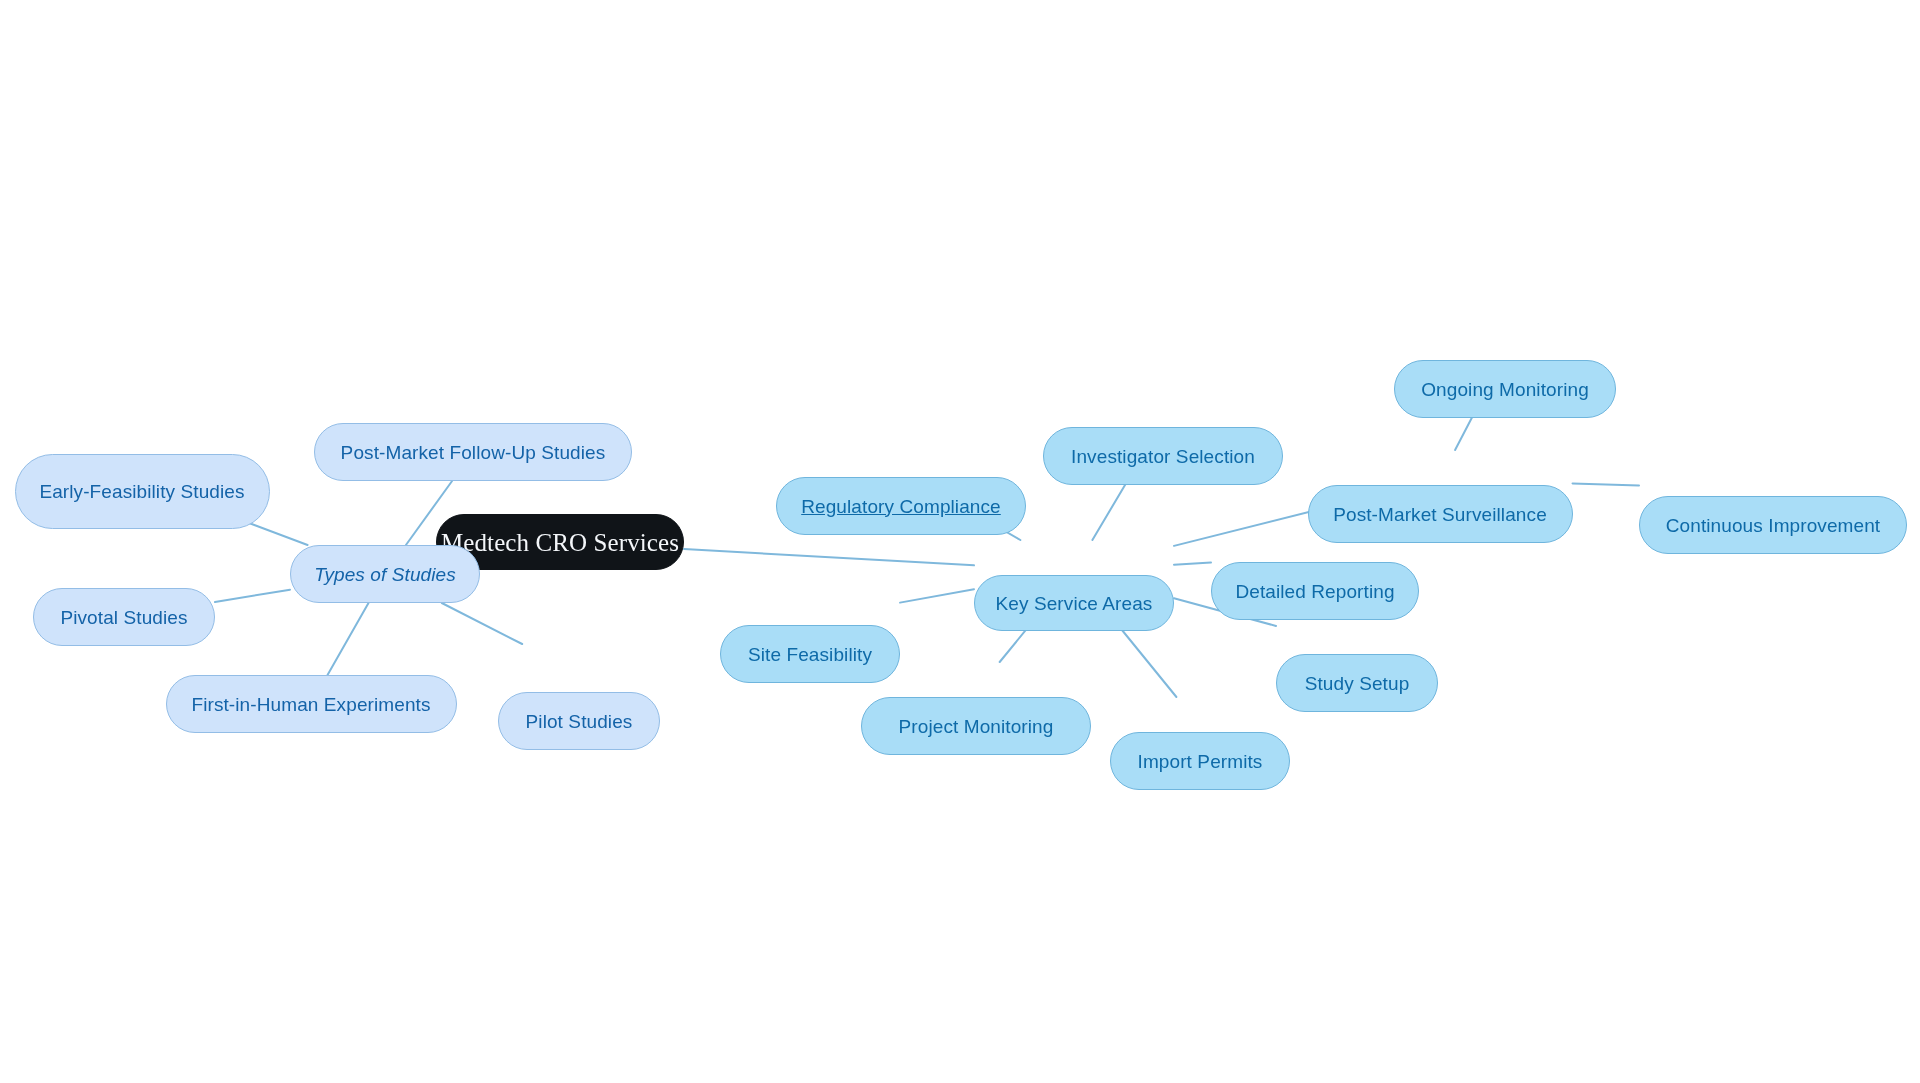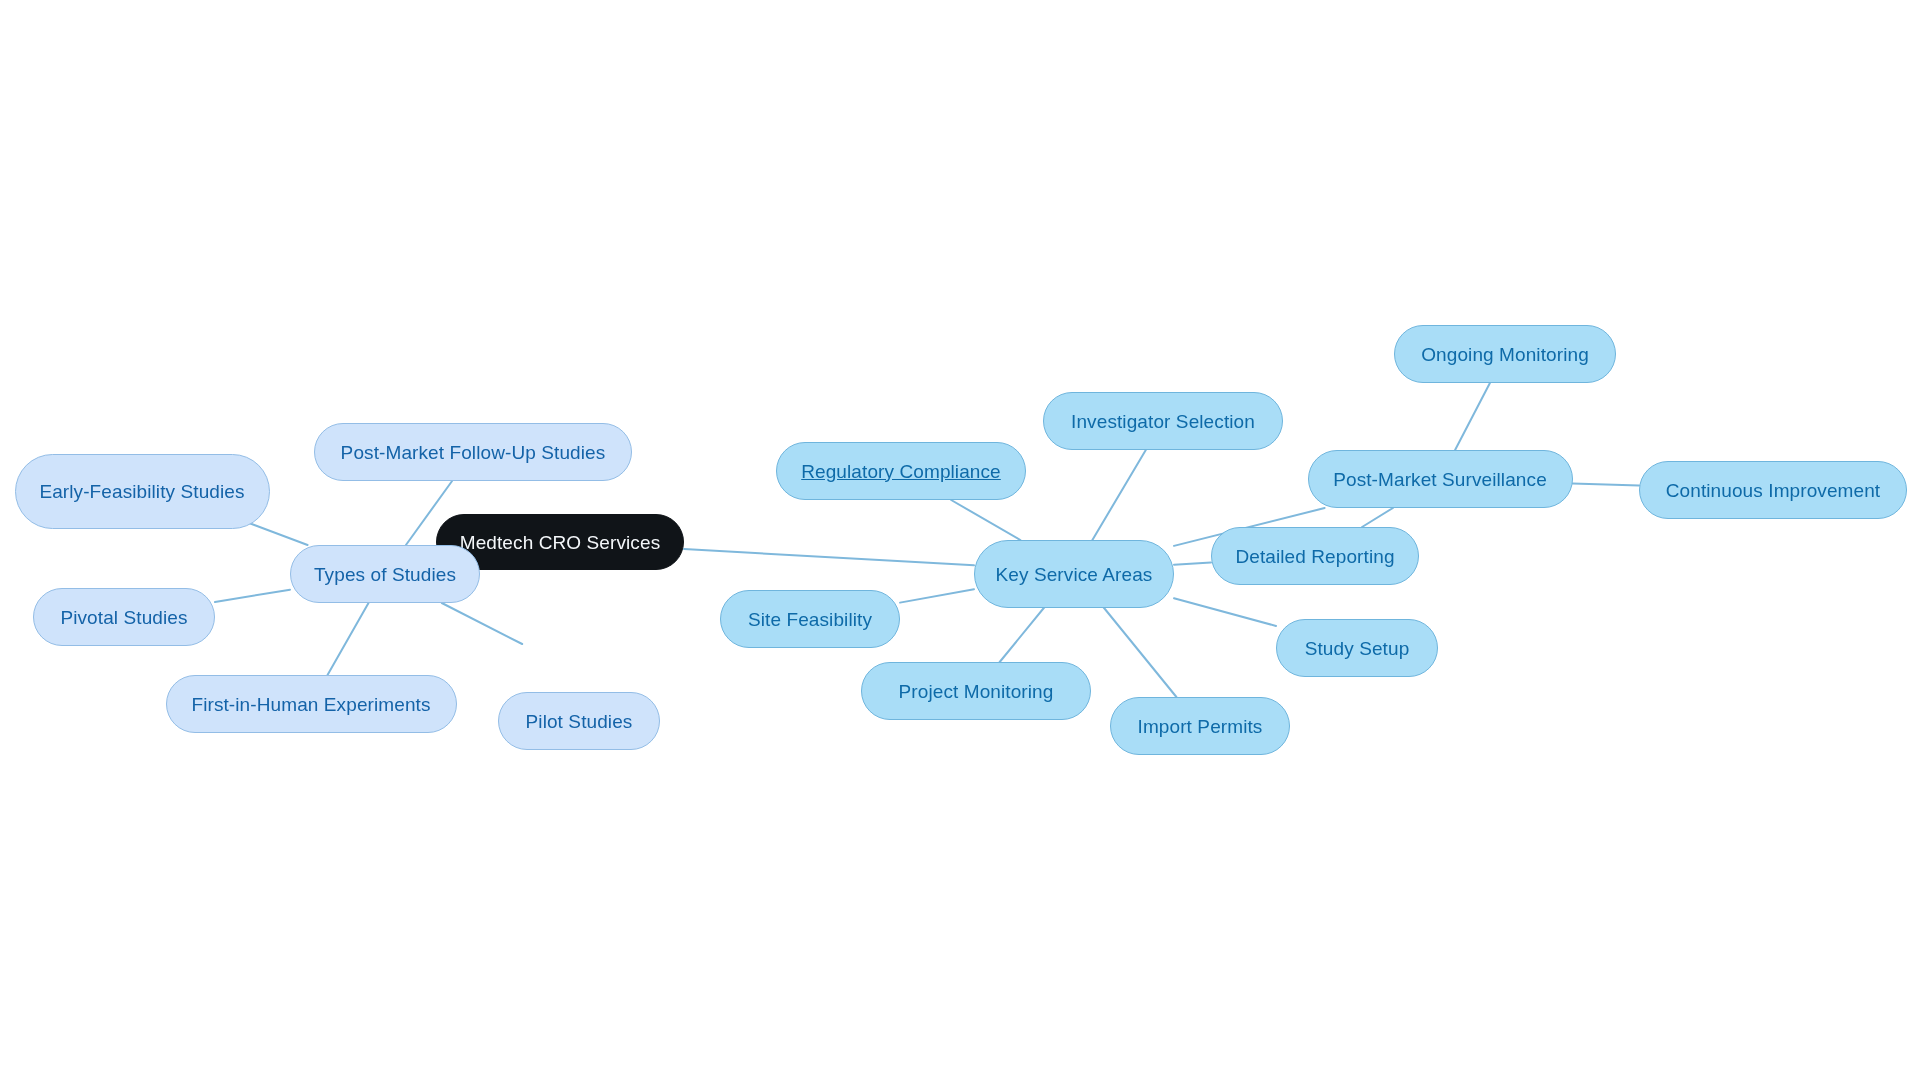--- a/index.html
+++ b/index.html
@@ -37,33 +37,35 @@
     text-align: center;
     white-space: nowrap;
     border-radius: 999px;
     line-height: 1;
     letter-spacing: 0.1px;
   }
   .node-root {
     background: #101418;
     border: 1px solid #101418;
     color: #f4f7fa;
-    font-size: 19px;
+    font-size: 25px;
+    font-family: Liberation Serif, serif;
   }
   .node-light {
     background: #cfe3fb;
     border: 1px solid #93bde6;
     color: #1463a8;
     font-size: 19px;
   }
   .node-cyan {
     background: #a9ddf7;
     border: 1px solid #6fb5dd;
     color: #0e6aa8;
     font-size: 19px;
+    margin-top: 35px;
   }
 </style>
 </head>
 <body>
 
 <div id="mindmap-canvas">
   <svg id="edge-layer" viewBox="0 0 1920 1083" preserveAspectRatio="none">
       <line x1="436" y1="564.6742857142857" x2="480" y2="556.6285714285714" stroke="#7fb8dc" stroke-width="2" stroke-linecap="round"></line>
       <line x1="307.5604395604396" y1="545" x2="219.4395604395604" y2="512" stroke="#7fb8dc" stroke-width="2" stroke-linecap="round"></line>
       <line x1="405.91803278688525" y1="545" x2="452.08196721311475" y2="481" stroke="#7fb8dc" stroke-width="2" stroke-linecap="round"></line>
@@ -80,39 +82,39 @@
       <line x1="1174" y1="564.7759336099585" x2="1211" y2="562.4730290456431" stroke="#7fb8dc" stroke-width="2" stroke-linecap="round"></line>
       <line x1="1174" y1="545.8633879781421" x2="1324.6304347826087" y2="508" stroke="#7fb8dc" stroke-width="2" stroke-linecap="round"></line>
       <line x1="1392.922077922078" y1="508" x2="1362.077922077922" y2="527" stroke="#7fb8dc" stroke-width="2" stroke-linecap="round"></line>
       <line x1="1455.08" y1="450" x2="1489.92" y2="383" stroke="#7fb8dc" stroke-width="2" stroke-linecap="round"></line>
       <line x1="1572.5" y1="483.37687687687685" x2="1639" y2="485.5735735735736" stroke="#7fb8dc" stroke-width="2" stroke-linecap="round"></line>
     </svg>
   <div id="node-layer">
       <div class="node node-root" style="left: 436px; top: 514px; width: 248px; height: 56px;">
         <span>Medtech CRO Services</span>
       </div>
-      <div class="node node-light" style="left: 290px; top: 545px; width: 190px; height: 58px;">
+      <div class="node node-light" style="left: 290px; top: 545px; width: 190px; height: 58px; font-style: italic;">
         <span>Types of Studies</span>
       </div>
       <div class="node node-light" style="left: 14.5px; top: 454px; width: 255px; height: 75px;">
         <span>Early-Feasibility Studies</span>
       </div>
       <div class="node node-light" style="left: 314px; top: 423px; width: 318px; height: 58px;">
         <span>Post-Market Follow-Up Studies</span>
       </div>
       <div class="node node-light" style="left: 33px; top: 588px; width: 182px; height: 58px;">
         <span>Pivotal Studies</span>
       </div>
       <div class="node node-light" style="left: 165.5px; top: 675px; width: 291px; height: 58px;">
         <span>First-in-Human Experiments</span>
       </div>
       <div class="node node-light" style="left: 498px; top: 644px; width: 162px; height: 58px; margin-top: 48px;">
         <span>Pilot Studies</span>
       </div>
-      <div class="node node-cyan" style="left: 974px; top: 540px; width: 200px; height: 68px;">
+      <div class="node node-cyan" style="left: 974px; top: 540px; width: 200px; height: 56px;">
         <span>Key Service Areas</span>
       </div>
       <div class="node node-cyan" style="left: 776px; top: 442px; width: 250px; height: 58px; text-decoration: underline;">
         <span>Regulatory Compliance</span>
       </div>
       <div class="node node-cyan" style="left: 1043px; top: 392px; width: 240px; height: 58px;">
         <span>Investigator Selection</span>
       </div>
       <div class="node node-cyan" style="left: 720px; top: 590px; width: 180px; height: 58px;">
         <span>Site Feasibility</span>

